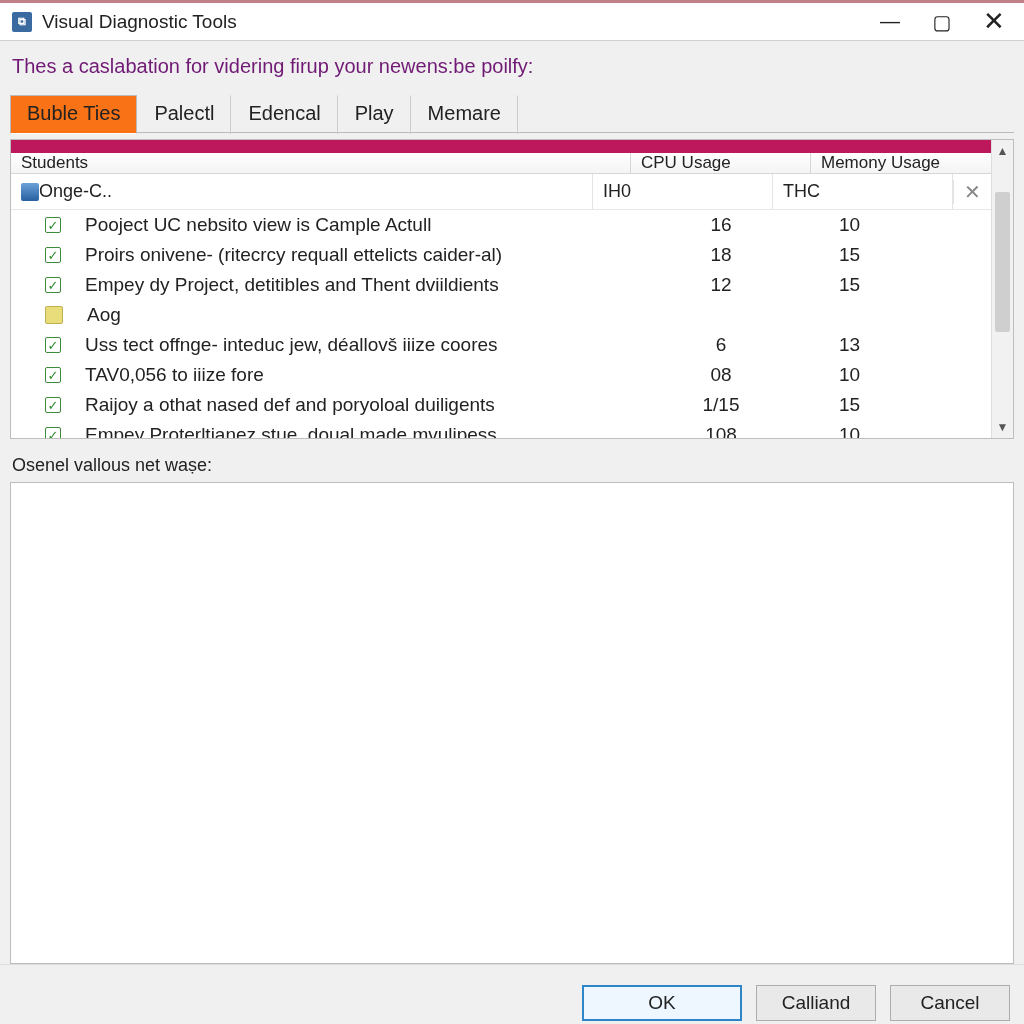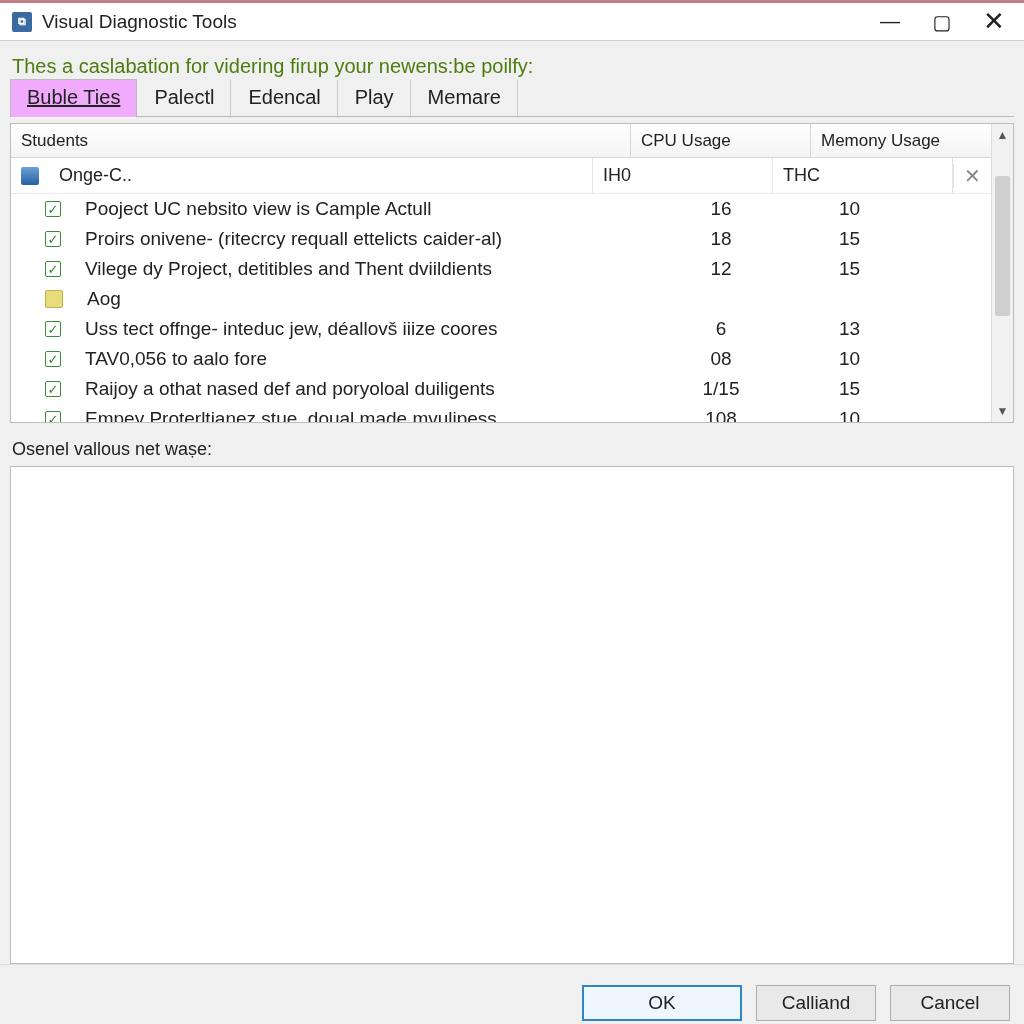--- a/index.html
+++ b/index.html
@@ -9,44 +9,44 @@
   
   .titlebar { display:flex; align-items:center; height:38px; background:#fff; border-bottom:1px solid #d0d0d0; padding:0 4px; }
   .titlebar .app-icon { width:20px; height:20px; background:#3a6aa0; border-radius:2px; margin:0 10px 0 8px; display:flex; align-items:center; justify-content:center; color:#fff; font-size:11px; font-weight:bold; }
   .titlebar .title { flex:1; font-size:19px; color:#222; }
   .win-controls { display:flex; height:100%; }
   .win-btn { width:52px; display:flex; align-items:center; justify-content:center; font-size:20px; color:#222; cursor:pointer; }
   .win-btn.close { font-size:26px; font-weight:300; }
 
   
   .content { padding: 14px 10px 0 10px; height: calc(100% - 38px - 60px); display:flex; flex-direction:column; }
-  .intro { font-size:20px; color:#4d7c0f; padding-left:2px; }
+  .intro { font-size:20px; color:#701a75; margin-bottom:16px; padding-left:2px; }
 
   
   .tabs { display:flex; border-bottom:1px solid #bbb; margin-bottom:6px; }
   .tab { padding:6px 16px 8px 16px; font-size:20px; color:#222; border:1px solid transparent; border-bottom:none; margin-bottom:-1px; cursor:pointer; background:transparent; position:relative; top:1px; }
-  .tab.active { background:#f0abfc; border-color:#bbb; border-bottom:1px solid #fff;text-decoration:underline; }
+  .tab.active { background:#f97316; border-color:#bbb; border-bottom:1px solid #fff; }
   .tab:not(.active) { border-right:1px solid #ccc; }
 
   .section-label { font-size:18px; color:#222; margin:4px 0 8px 2px; }
 
   
   .list-wrap { border:1px solid #bdbdbd; background:#fff; height:300px; display:flex; }
   .list-inner { flex:1; overflow:hidden; display:flex; flex-direction:column; }
-  .list-head { display:flex; height:34px; border-bottom:1px solid #d6d6d6; background:#a3a3a3; }
+  .list-head { display:flex; height:34px; border-bottom:1px solid #d6d6d6; background:#be185d;align-items:flex-end; }
   .col-h { display:flex; align-items:center; padding:0 10px; font-size:17px; color:#222; border-right:1px solid #d6d6d6; background:linear-gradient(#fff,#f4f4f4); }
   .col-h:last-child { border-right:none; }
   .c-name { flex:1; }
   .c-mem { width:180px; }
   .c-cpu { width:180px; }
 
   .top-row { display:flex; height:36px; border-bottom:1px solid #e8e8e8; align-items:center; }
   .top-row .cell { display:flex; align-items:center; padding:0 10px; height:100%; border-right:1px solid #e4e4e4; font-size:18px; color:#222; }
   .top-row .cell:last-child { border-right:none; }
-  .top-row .n { flex:1; gap:20px; }
+  .top-row .n { flex:1; gap:0; }
   .top-row .m { width:180px; }
   .top-row .u { width:180px; }
   .doc-icon { width:18px; height:18px; background:linear-gradient(#6aa1d8,#2860a0); border-radius:2px; }
   .x-clear { width:38px; display:flex; align-items:center; justify-content:center; border-left:1px solid #e4e4e4; color:#888; font-size:20px; cursor:pointer; }
 
   .rows { flex:1; overflow:hidden; }
   .row { display:flex; height:30px; align-items:center; }
   .row .cell { padding:0 10px; font-size:19px; color:#222; }
   .row .n { flex:1; display:flex; align-items:center; gap:24px; padding-left:34px; }
   .row .m { width:180px; text-align:center; }
@@ -125,21 +125,21 @@
             <div class="cell n">
               <span class="chk"></span>
               <span>Proirs onivene- (ritecrcy requall ettelicts caider-al)</span>
             </div>
             <div class="cell m">18</div>
             <div class="cell u">15</div>
           </div>
           <div class="row">
             <div class="cell n">
               <span class="chk"></span>
-              <span>Vilege dy Project, detitibles and Thent dviildients</span>
+              <span>Empey dy Project, detitibles and Thent dviildients</span>
             </div>
             <div class="cell m">12</div>
             <div class="cell u">15</div>
           </div>
           <div class="row">
             <div class="cell n">
               <span class="grp-icon"></span>
               <span>Aog</span>
             </div>
             <div class="cell m"></div>
@@ -149,21 +149,21 @@
             <div class="cell n">
               <span class="chk"></span>
               <span>Uss tect offnge- inteduc jew, déallovš iiize coores</span>
             </div>
             <div class="cell m">6</div>
             <div class="cell u">13</div>
           </div>
           <div class="row">
             <div class="cell n">
               <span class="chk"></span>
-              <span>TAV0,056 to aalo fore</span>
+              <span>TAV0,056 to iiize fore</span>
             </div>
             <div class="cell m">08</div>
             <div class="cell u">10</div>
           </div>
           <div class="row">
             <div class="cell n">
               <span class="chk"></span>
               <span>Raijoy a othat nased def and poryoloal duiligents</span>
             </div>
             <div class="cell m">1/15</div>

